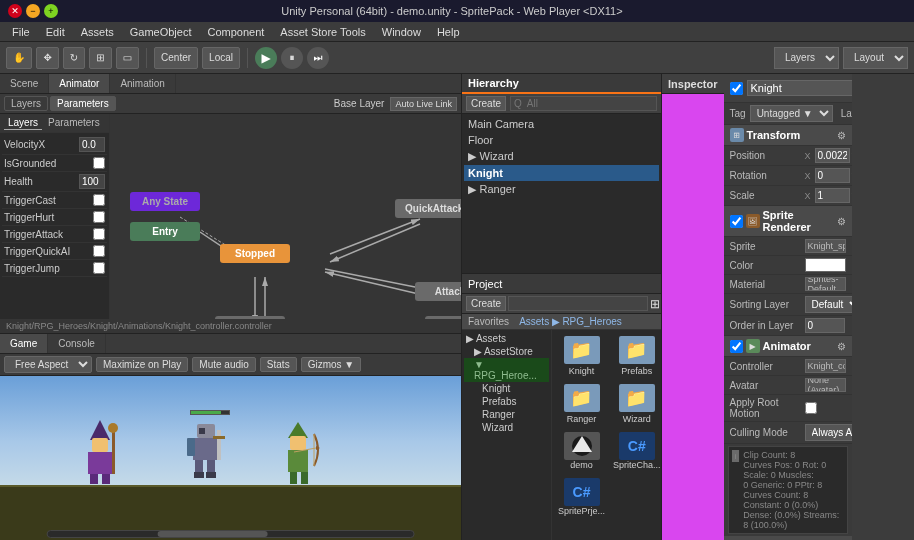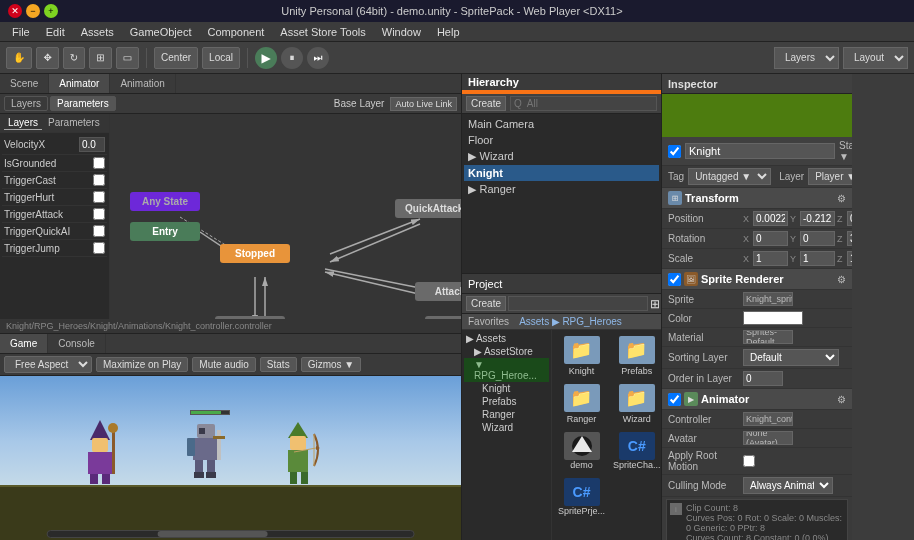--- a/index.html
+++ b/index.html
@@ -66,41 +66,41 @@
     
     #bottom-area { flex: 1; display: flex; flex-direction: column; }
     #game-tabs { background: #3a3a3a; height: 20px; display: flex; align-items: center; border-bottom: 1px solid #222; }
     #game-toolbar { background: #3a3a3a; height: 22px; display: flex; align-items: center; padding: 0 4px; gap: 4px; border-bottom: 1px solid #222; }
     .game-toolbar-btn { background: #555; border: 1px solid #666; color: #ddd; padding: 1px 6px; font-size: 10px; cursor: pointer; border-radius: 2px; }
     #game-view { flex: 1; background: #1a1a1a; position: relative; overflow: hidden; }
     
     
     #middle-panel { width: 200px; display: flex; flex-direction: column; border-right: 1px solid #222; }
     #hierarchy-section { flex: 0 0 200px; border-bottom: 1px solid #222; display: flex; flex-direction: column; }
-    #hierarchy-tab { background: #3a3a3a; height: 20px; display: flex; align-items: center; padding: 0 6px; border-bottom: 4px solid #f97316; }
+    #hierarchy-tab { background: #3a3a3a; height: 20px; display: flex; align-items: center; padding: 0 6px; border-bottom: 2px solid #f97316; }
     #hierarchy-toolbar { background: #404040; height: 20px; display: flex; align-items: center; padding: 0 4px; gap: 4px; border-bottom: 1px solid #222; }
     #hierarchy-list { flex: 1; background: #2a2a2a; padding: 2px; overflow: hidden; }
     .h-item { padding: 2px 4px; font-size: 11px; cursor: pointer; color: #ccc; }
     .h-item.selected { background: #2a5a8a; color: white; }
     .h-item.bold { font-weight: bold; color: white; }
     
     #project-section { flex: 1; display: flex; flex-direction: column; }
     #project-tab { background: #3a3a3a; height: 20px; display: flex; align-items: center; padding: 0 6px; border-bottom: 1px solid #222; }
     #project-toolbar { background: #404040; height: 20px; display: flex; align-items: center; padding: 0 4px; gap: 2px; border-bottom: 1px solid #222; }
     #project-content { flex: 1; display: flex; overflow: hidden; }
     #project-tree { width: 90px; background: #2a2a2a; border-right: 1px solid #333; padding: 2px; overflow: hidden; }
     .tree-item { padding: 1px 2px; font-size: 10px; color: #ccc; cursor: pointer; }
     .tree-item.highlighted { background: #1a4a1a; color: #8fbc8f; }
     #project-files { flex: 1; background: #2a2a2a; display: grid; grid-template-columns: repeat(2, 1fr); gap: 4px; padding: 4px; overflow: hidden; align-content: start; }
     .file-item { display: flex; flex-direction: column; align-items: center; cursor: pointer; padding: 2px; }
     .file-folder { width: 36px; height: 28px; background: #6a8aaa; border-radius: 2px; display: flex; align-items: center; justify-content: center; font-size: 18px; margin-bottom: 2px; }
     .file-label { font-size: 9px; color: #ccc; text-align: center; }
     
     
-    #inspector-panel { width: 190px; background: #4d7c0f; display: flex; flex-direction: column; overflow: hidden; gap: 43px; }
+    #inspector-panel { width: 190px; background: #d946ef; display: flex; flex-direction: row; overflow: hidden; }
     #inspector-header { background: #404040; height: 20px; display: flex; align-items: center; padding: 0 6px; border-bottom: 1px solid #222; font-size: 11px; font-weight: bold; }
     #inspector-content { flex: 1; overflow-y: auto; background: #3a3a3a; }
     
     .inspector-name-row { display: flex; align-items: center; padding: 3px 6px; gap: 4px; border-bottom: 1px solid #333; background: #404040; }
     .inspector-name-input { flex: 1; background: #555; border: 1px solid #666; color: white; font-size: 11px; padding: 1px 3px; }
     .inspector-static { font-size: 10px; color: #bbb; }
     
     .inspector-tag-row { display: flex; align-items: center; padding: 2px 6px; gap: 4px; border-bottom: 1px solid #333; }
     .inspector-tag { font-size: 10px; color: #bbb; }
     .inspector-dropdown { background: #555; border: 1px solid #666; color: #ddd; font-size: 10px; padding: 1px 2px; }
@@ -210,20 +210,24 @@
               <div class="param-row">
                 <span class="param-name">VelocityX</span>
                 <input class="param-value" type="text" value="0.0" style="">
               </div>
 
               <div class="param-row">
                 <span class="param-name">IsGrounded</span>
                 <input type="checkbox" class="param-checkbox" style="">
               </div>
 
+              <div class="param-row">
+                <span class="param-name">Health</span>
+                <input class="param-value" type="text" value="100" style="">
+              </div>
 
               <div class="param-row">
                 <span class="param-name">TriggerCast</span>
                 <input type="checkbox" class="param-checkbox" style="">
               </div>
 
               <div class="param-row">
                 <span class="param-name">TriggerHurt</span>
                 <input type="checkbox" class="param-checkbox" style="">
               </div>

